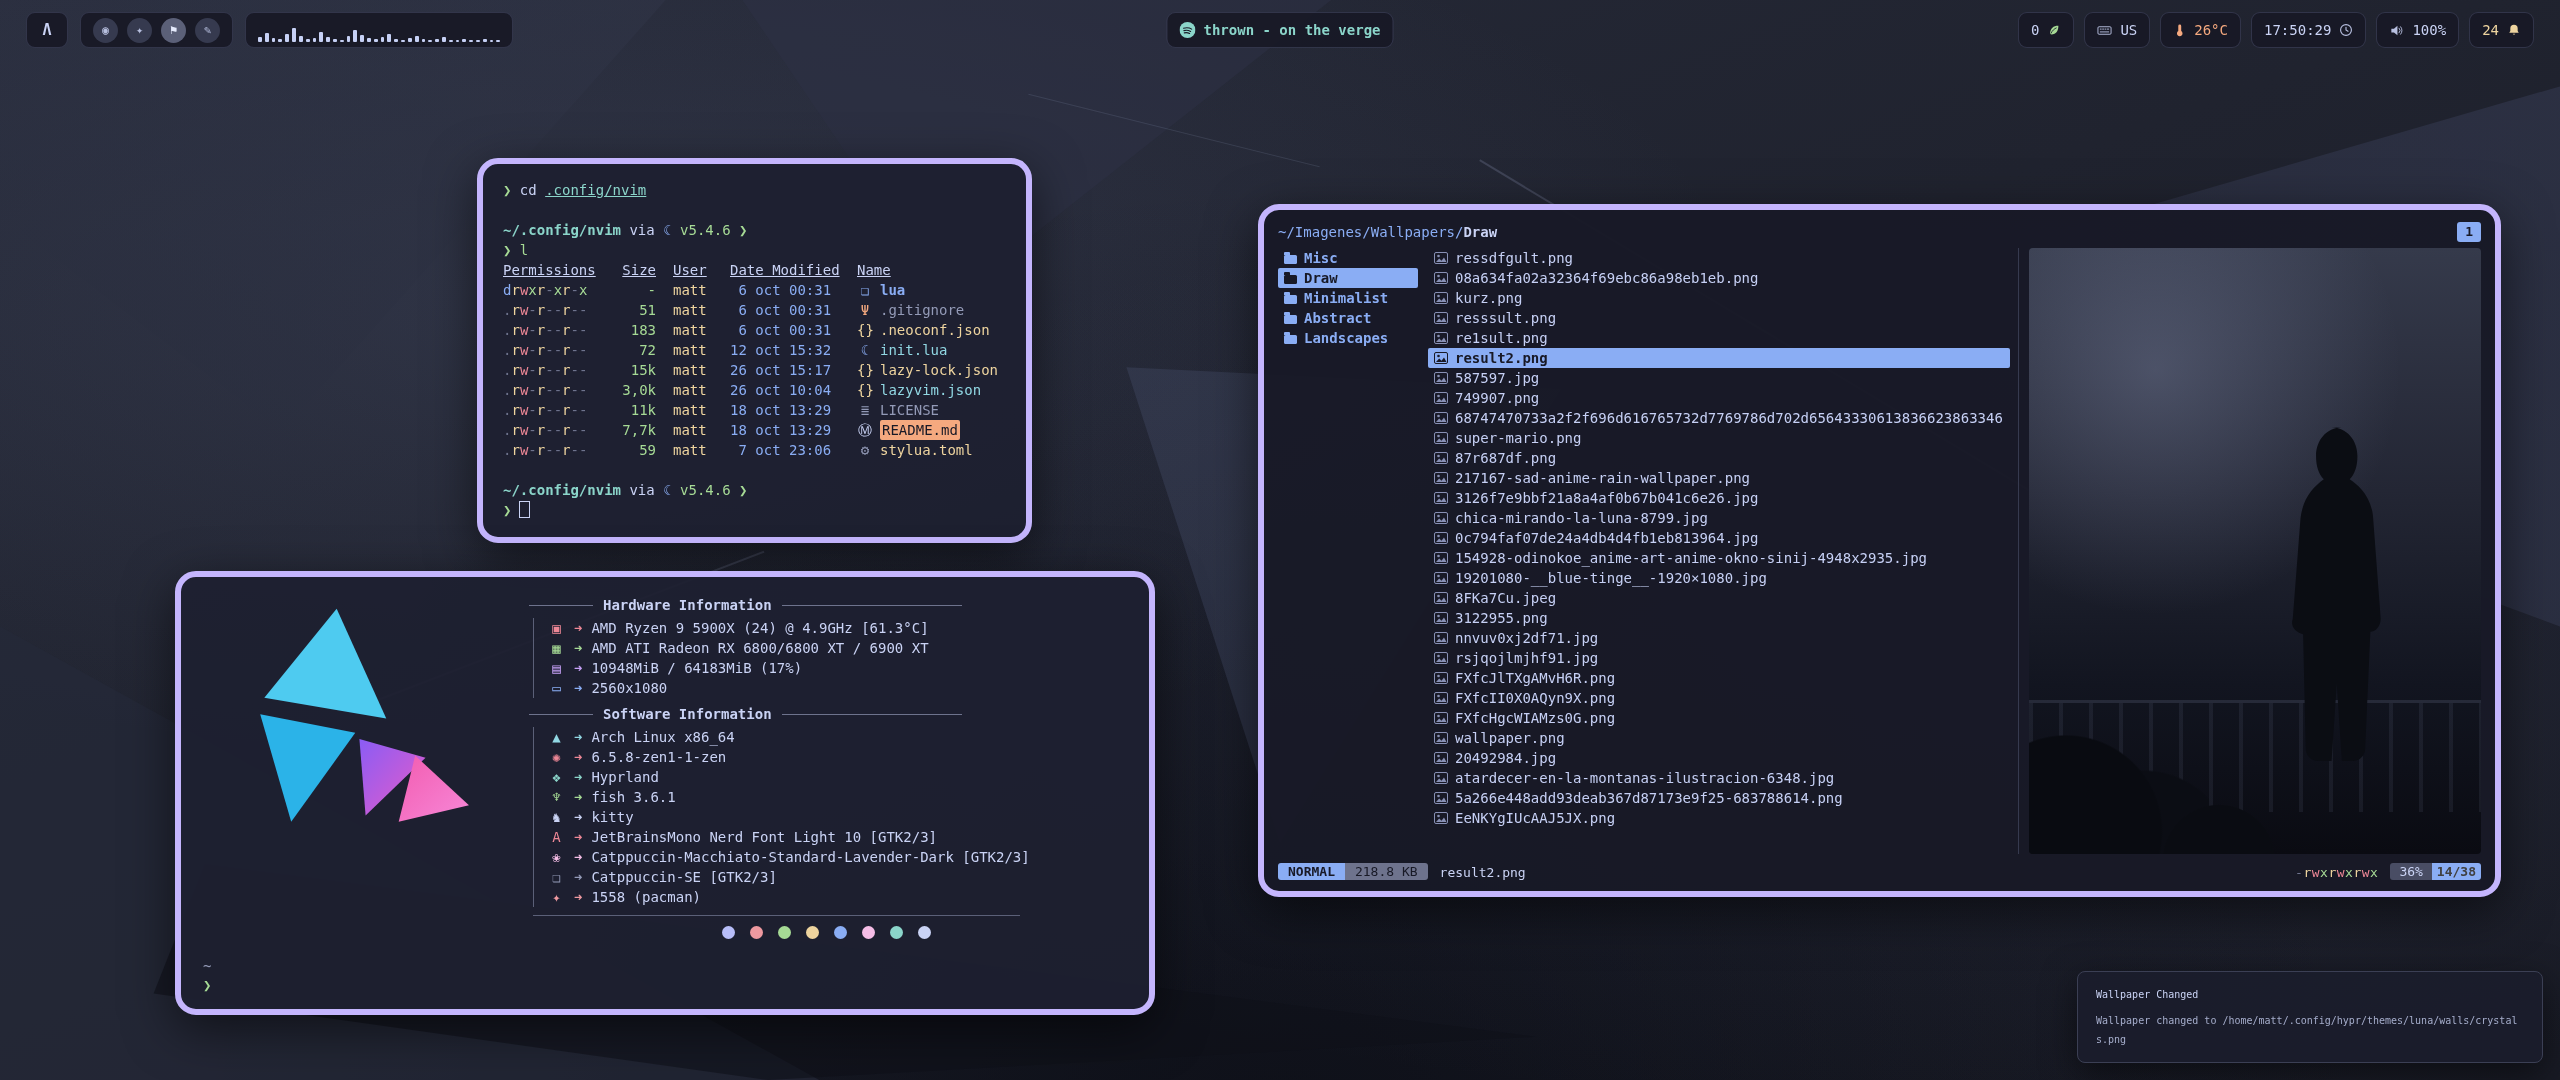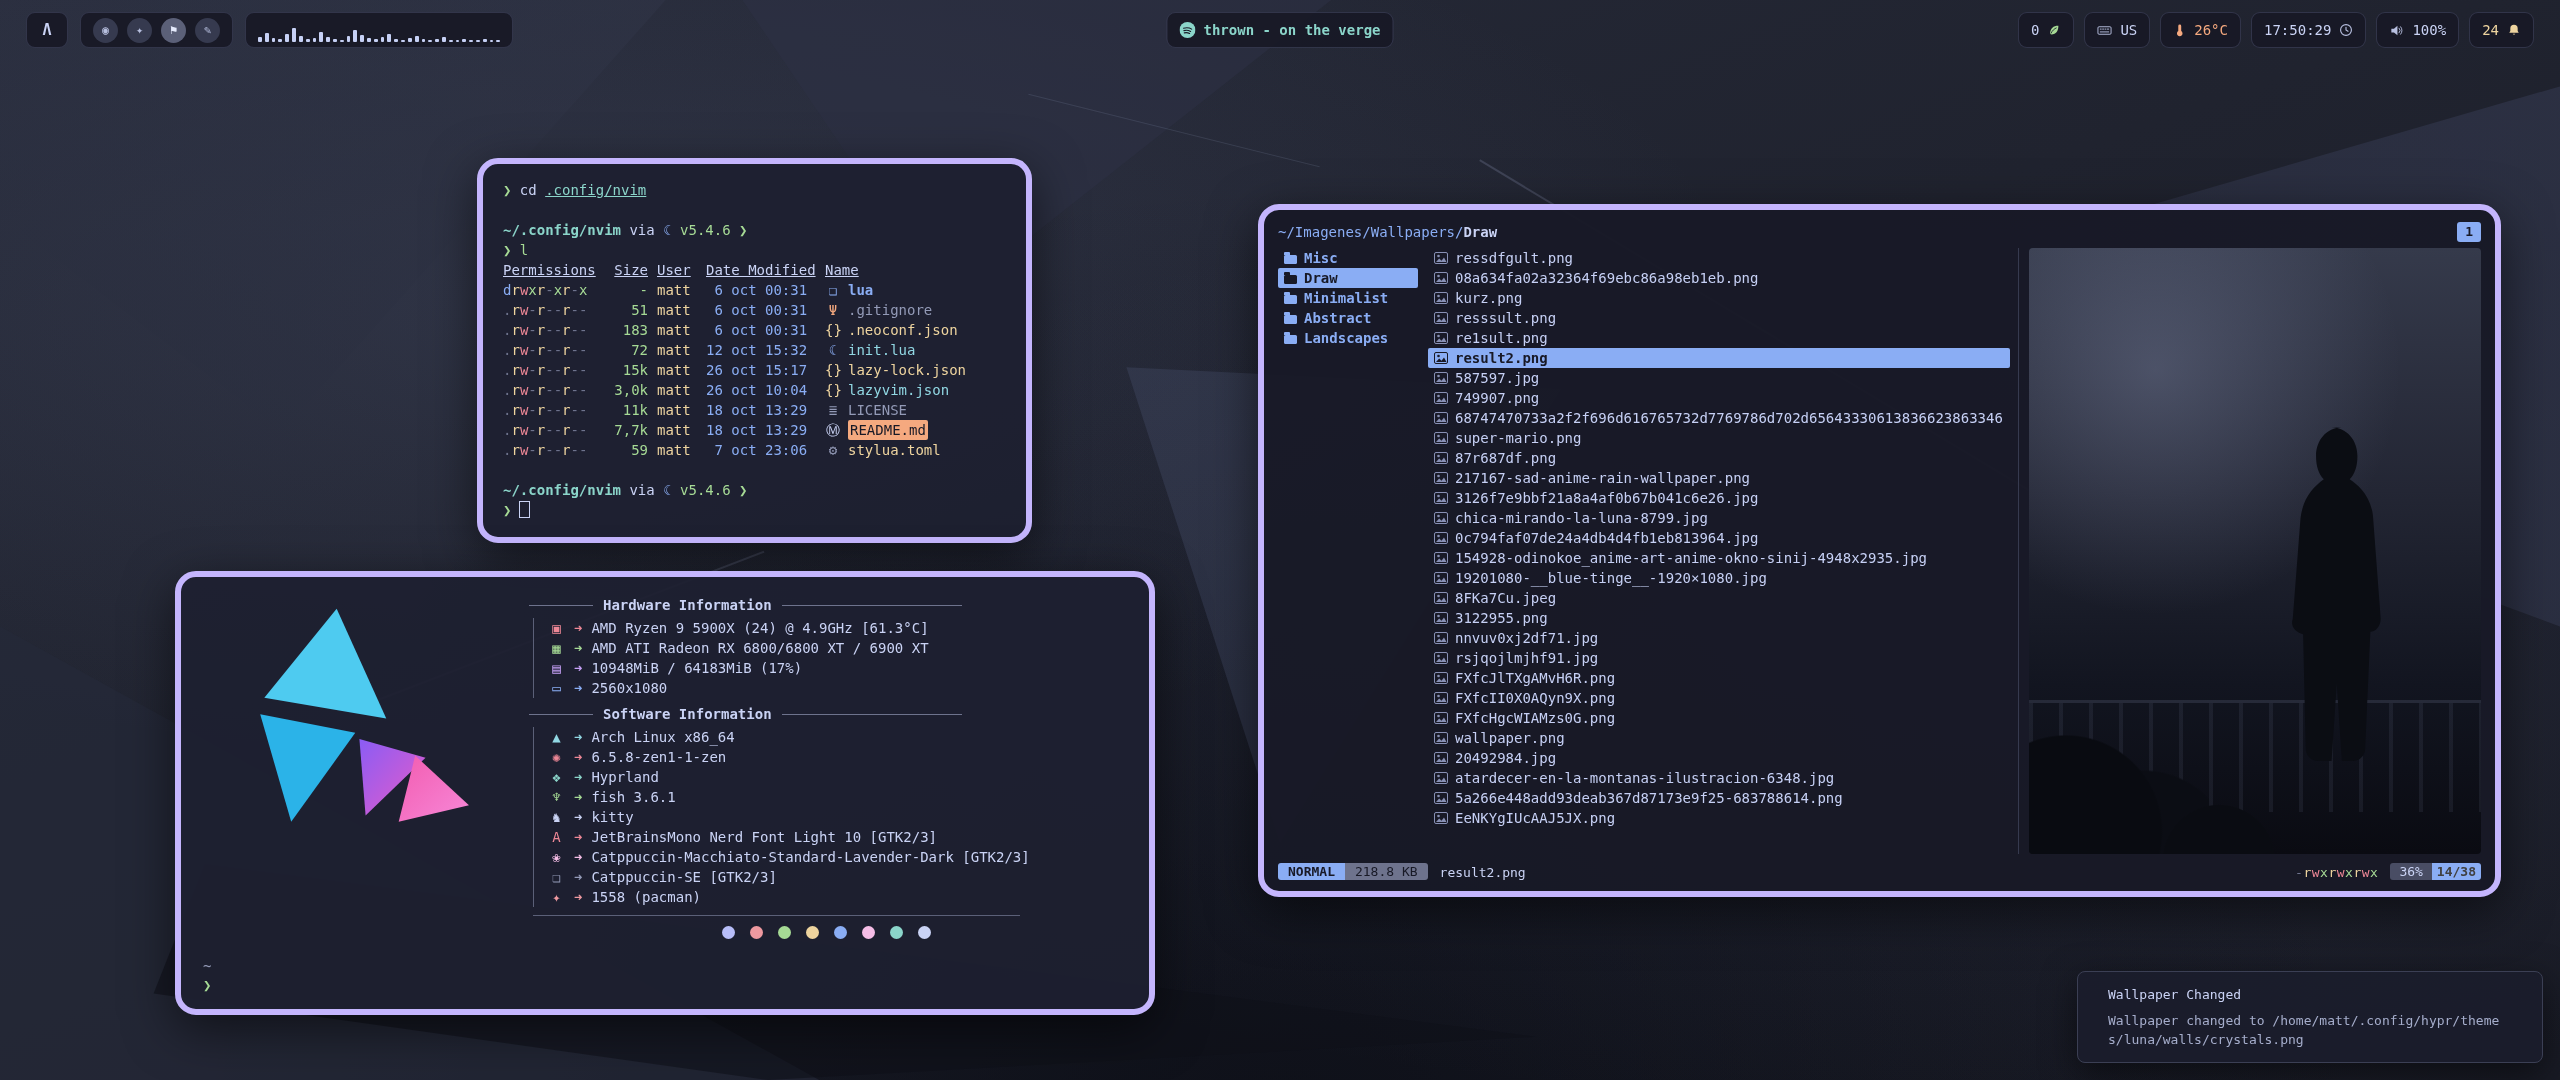--- a/index.html
+++ b/index.html
@@ -43,21 +43,21 @@
 
   
   .window{position:absolute;border-radius:21px;border:6px solid #c4b5fd;box-shadow:0 14px 50px rgba(0,0,0,.55);box-sizing:border-box;z-index:3;}
 
   
   .terminal{left:477px;top:158px;width:555px;height:385px;background:rgba(30,32,48,.95);padding:16px 20px;font-size:14px;line-height:20px;}
   .tline{white-space:pre;min-height:20px;}
   .u{text-decoration:underline;}
   .b{font-weight:bold;}
   .cursor{display:inline-block;width:9px;height:15px;outline:1.2px solid #cad3f5;vertical-align:-2px;}
-  .ls-row{display:grid;grid-template-columns:92px 44px 40px 110px 1fr;column-gap:9px;line-height:20px;white-space:pre;}
+  .ls-row{display:grid;grid-template-columns:92px 44px 40px 110px 1fr;column-gap:17px;line-height:20px;white-space:pre;}
   .ls-header span{text-decoration:underline;color:#cad3f5;}
   .col-size{text-align:right;color:#a6da95;}
   .col-user{color:#eed49f;}
   .col-date{color:#8aadf4;}
   .col-name{display:flex;gap:7px;}
   .ficon{width:16px;display:inline-block;text-align:center;}
   .hl{background:#f5a97f;border-radius:2px;padding:0 2px;}
   .pc-d{color:#8aadf4;} .pc-r{color:#eed49f;} .pc-w{color:#ed8796;} .pc-x{color:#a6da95;} .pc-n{color:#6e738d;}
 
   
@@ -114,21 +114,21 @@
   .pv-balusters{position:absolute;left:0;right:0;bottom:7%;height:18%;
     background:repeating-linear-gradient(90deg, rgba(140,150,185,.10) 0 4px, transparent 4px 30px);}
   .pv-plant{position:absolute;width:220px;height:150px;left:-40px;bottom:-30px;background:
     radial-gradient(circle at 35% 65%, #090b11 0 55%, transparent 56%),
     radial-gradient(circle at 70% 85%, #0b0d14 0 45%, transparent 46%);}
   .pv-plant2{position:absolute;width:160px;height:110px;left:110px;bottom:-40px;background:
     radial-gradient(circle at 50% 70%, #0a0c12 0 50%, transparent 51%);}
   .pv-figure{position:absolute;right:16%;bottom:9%;height:64%;}
 
   
-  .notification{left:2077px;top:971px;width:466px;min-height:92px;background:rgba(27,29,43,.97);border:1px solid #3b3f54;border-radius:8px;padding:13px 30px;box-sizing:border-box;font-size:13px;line-height:19px;z-index:7;cursor:pointer;position:absolute;box-shadow:0 10px 34px rgba(0,0,0,.5);}
+  .notification{left:2077px;top:971px;width:466px;min-height:92px;background:rgba(27,29,43,.97);border:1px solid #3b3f54;border-radius:8px;padding:13px 18px;box-sizing:border-box;font-size:10px;line-height:19px;z-index:7;cursor:pointer;position:absolute;box-shadow:0 10px 34px rgba(0,0,0,.5);}
   .ntf-title{color:#cad3f5;margin-bottom:7px;}
   .ntf-body{color:#a5adcb;white-space:normal;word-break:break-all;}
 </style>
 </head>
 <body>
 
 <div class="wallpaper">
   <div class="shard sh1"></div>
   <div class="shard sh2"></div>
   <div class="shard sh3"></div>

